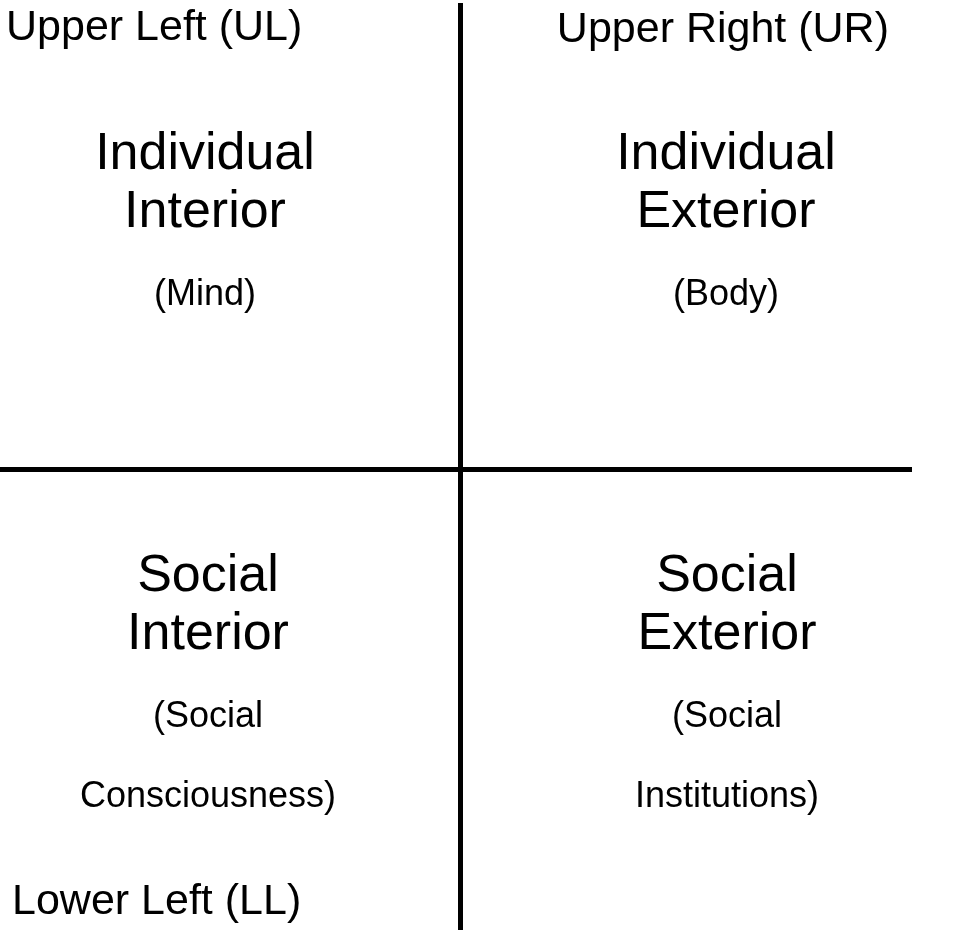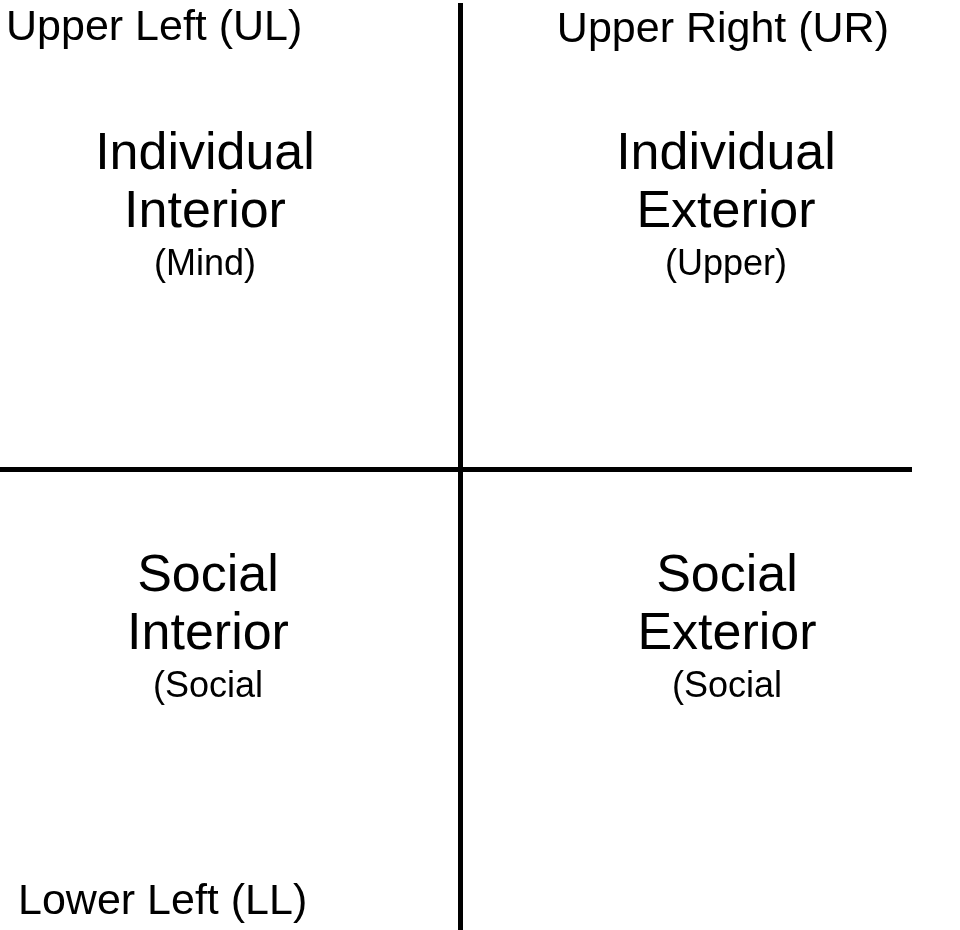--- a/index.html
+++ b/index.html
@@ -34,35 +34,36 @@
   }
   .corner {
     position: absolute;
     font-size: 43px;
     line-height: 50px;
     white-space: nowrap;
     letter-spacing: 0px;
   }
   .corner.ul { left: 6px;  top: 0px; }
   .corner.ur { right: 23px; top: 2px; text-align: right; }
-  .corner.ll { left: 18px;  top: 874px; }
+  .corner.ll { left: 12px;  top: 874px; }
   .corner.lr { right: 2px; top: 866px; }
   .quad {
     position: absolute;
     transform: translateX(-50%);
     text-align: center;
     white-space: nowrap;
   }
   .quad .main {
     font-size: 52px;
     line-height: 58px;
   }
   .quad .sub {
     font-size: 36px;
     line-height: 50px;
+    margin-top: 30px;
   }
   .q-ul { left: 205px; top: 122px; }
   .q-ur { left: 726px; top: 122px; }
   .q-ll { left: 208px; top: 544px; }
   .q-lr { left: 727px; top: 544px; }
 </style>
 </head>
 <body>
 
 <div class="canvas">
@@ -79,28 +80,30 @@
 
   <div class="quad q-ul">
     <div class="main">Individual</div>
     <div class="main">Interior</div>
     <div class="sub">(Mind)</div>
   </div>
 
   <div class="quad q-ur">
     <div class="main">Individual</div>
     <div class="main">Exterior</div>
-    <div class="sub">(Upper)</div>
+    <div class="sub">(Body)</div>
   </div>
 
   <div class="quad q-ll">
     <div class="main">Social</div>
     <div class="main">Interior</div>
     <div class="sub">(Social</div>
+    <div class="sub">Consciousness)</div>
   </div>
 
   <div class="quad q-lr">
     <div class="main">Social</div>
     <div class="main">Exterior</div>
     <div class="sub">(Social</div>
+    <div class="sub">Institutions)</div>
   </div>
 
 </div>
 
 </body></html>

